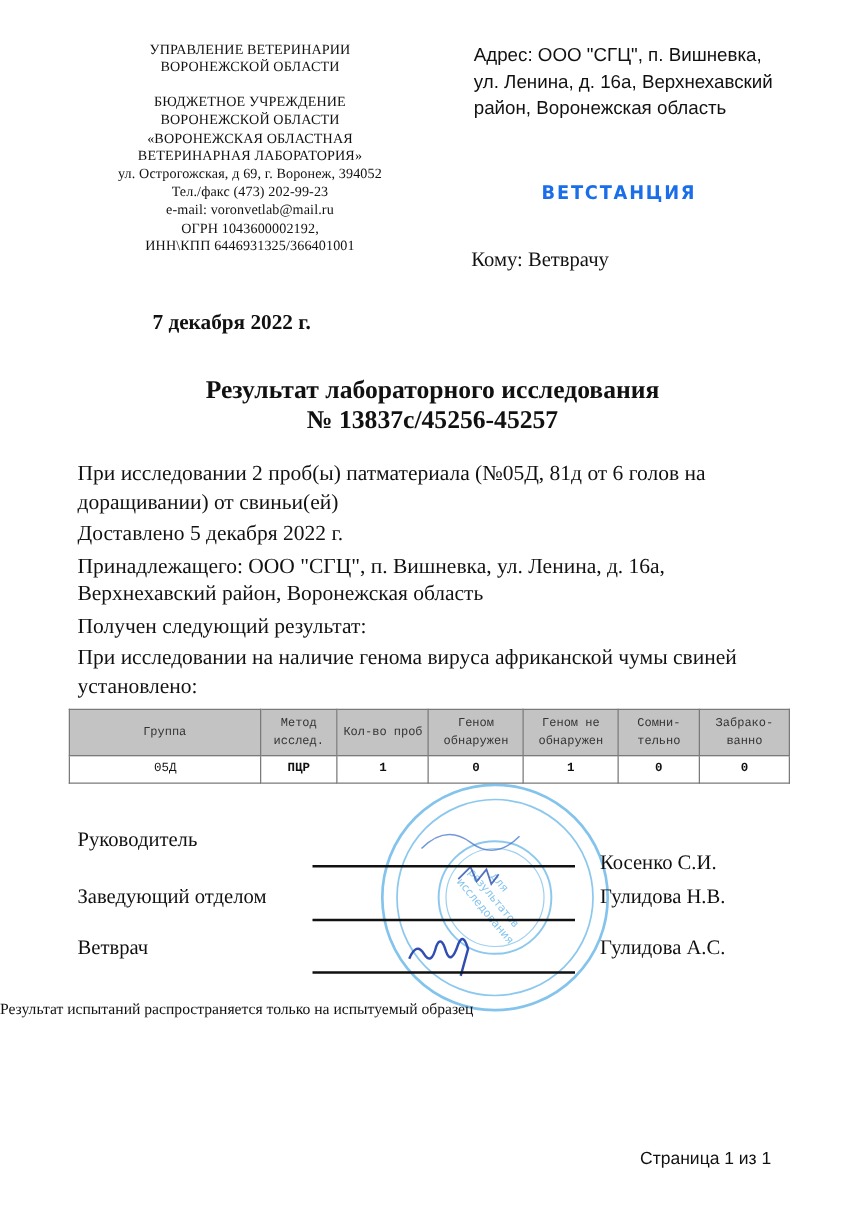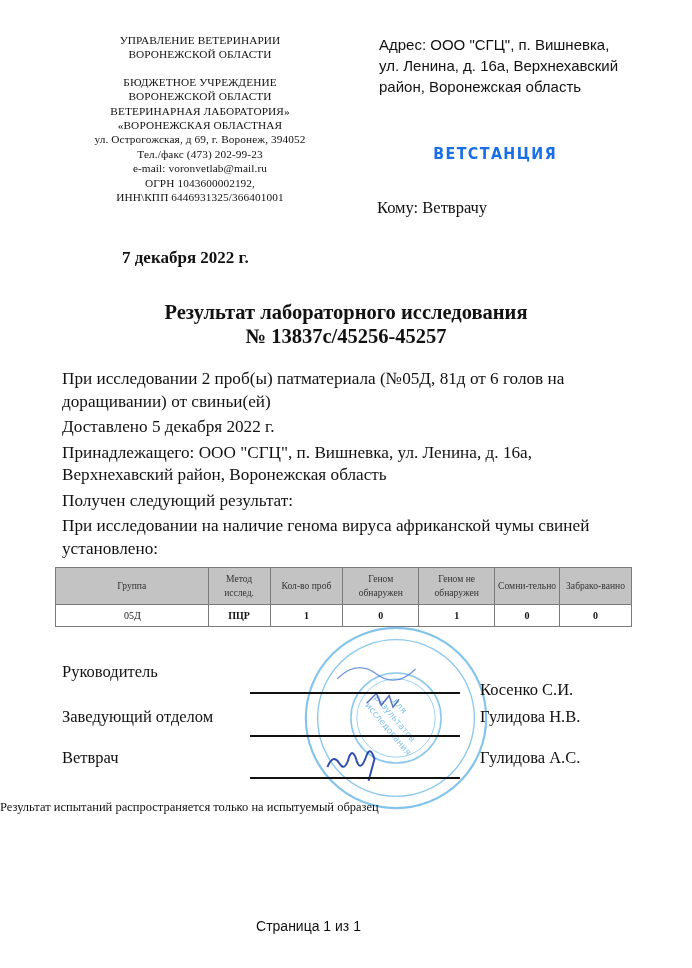--- a/index.html
+++ b/index.html
@@ -7,42 +7,42 @@
   .abs { position:absolute; }
   .org { left:60px; top:33px; width:280px; text-align:center; font-size:11.3px; line-height:14.4px; letter-spacing:0.1px; }
   .org .gap { height:13px; }
   .addr { left:379px; top:34px; width:300px; font-family:"Liberation Sans", sans-serif; font-size:15px; line-height:21px; }
   .vet { left:430px; top:145px; font-family:"DejaVu Sans", sans-serif; font-weight:bold; color:#1a6fe8; font-size:15px; letter-spacing:1.5px; transform:scaleX(0.95); }
   .to { left:377px; top:198px; font-size:16.5px; }
   .date { left:122px; top:248px; font-size:17px; font-weight:bold; }
   .title { left:0; width:692px; top:300px; text-align:center; font-size:20.5px; font-weight:bold; line-height:24px; }
   .body { left:62px; top:368px; width:580px; font-size:17.2px; line-height:22.5px; }
   .body p { margin:0 0 3px 0; }
-  table.res { position:absolute; left:55px; top:567px; width:577px; border-collapse:collapse; font-family:Liberation Serif, serif; font-size:9.6px; }
+  table.res { position:absolute; left:55px; top:567px; width:577px; border-collapse:collapse; font-family:Liberation Mono, monospace; font-size:9.6px; }
   table.res th { background:#c3c3c3; font-weight:normal; color:#333; height:36px; border:1px solid #7a7a7a; text-align:center; padding:0 2px; line-height:14px; }
   table.res td { height:19px; border:1px solid #7a7a7a; text-align:center; color:#111; font-weight:bold; font-size:10px; }
   table.res td.grp { text-align:center; padding-left:2px; font-weight:normal; }
   .sig { left:62px; font-size:16.5px; }
   .sign { left:480px; font-size:16.5px; }
   .line { left:250px; width:210px; height:1.6px; background:#111; }
   .foot { left:0; width:692px; top:800px; font-size:12.5px; }
-  .page { left:0; width:617px; top:918px; text-align:center; font-family:"Liberation Sans", sans-serif; font-size:14px; }
+  .page { left:0; width:617px; top:918px; text-align:right; font-family:"Liberation Sans", sans-serif; font-size:14px; }
   .stamp { left:298px; top:620px; width:196px; height:196px; }
 </style>
 </head>
 <body>
 
 <div class="abs org">
   <div>УПРАВЛЕНИЕ ВЕТЕРИНАРИИ</div>
   <div>ВОРОНЕЖСКОЙ ОБЛАСТИ</div>
   <div class="gap"></div>
   <div>БЮДЖЕТНОЕ УЧРЕЖДЕНИЕ</div>
   <div>ВОРОНЕЖСКОЙ ОБЛАСТИ</div>
+  <div>«ВОРОНЕЖСКАЯ ОБЛАСТНАЯ</div>
   <div>ВЕТЕРИНАРНАЯ ЛАБОРАТОРИЯ»</div>
-  <div>«ВОРОНЕЖСКАЯ ОБЛАСТНАЯ</div>
   <div>ул. Острогожская, д 69, г. Воронеж, 394052</div>
   <div>Тел./факс  (473) 202-99-23</div>
   <div>e-mail:  voronvetlab@mail.ru</div>
   <div>ОГРН 1043600002192,</div>
   <div>ИНН\КПП 6446931325/366401001</div>
 </div>
 
 <div class="abs addr">
   <div>Адрес: ООО "СГЦ", п. Вишневка,</div>
   <div>ул. Ленина, д. 16а, Верхнехавский</div>

